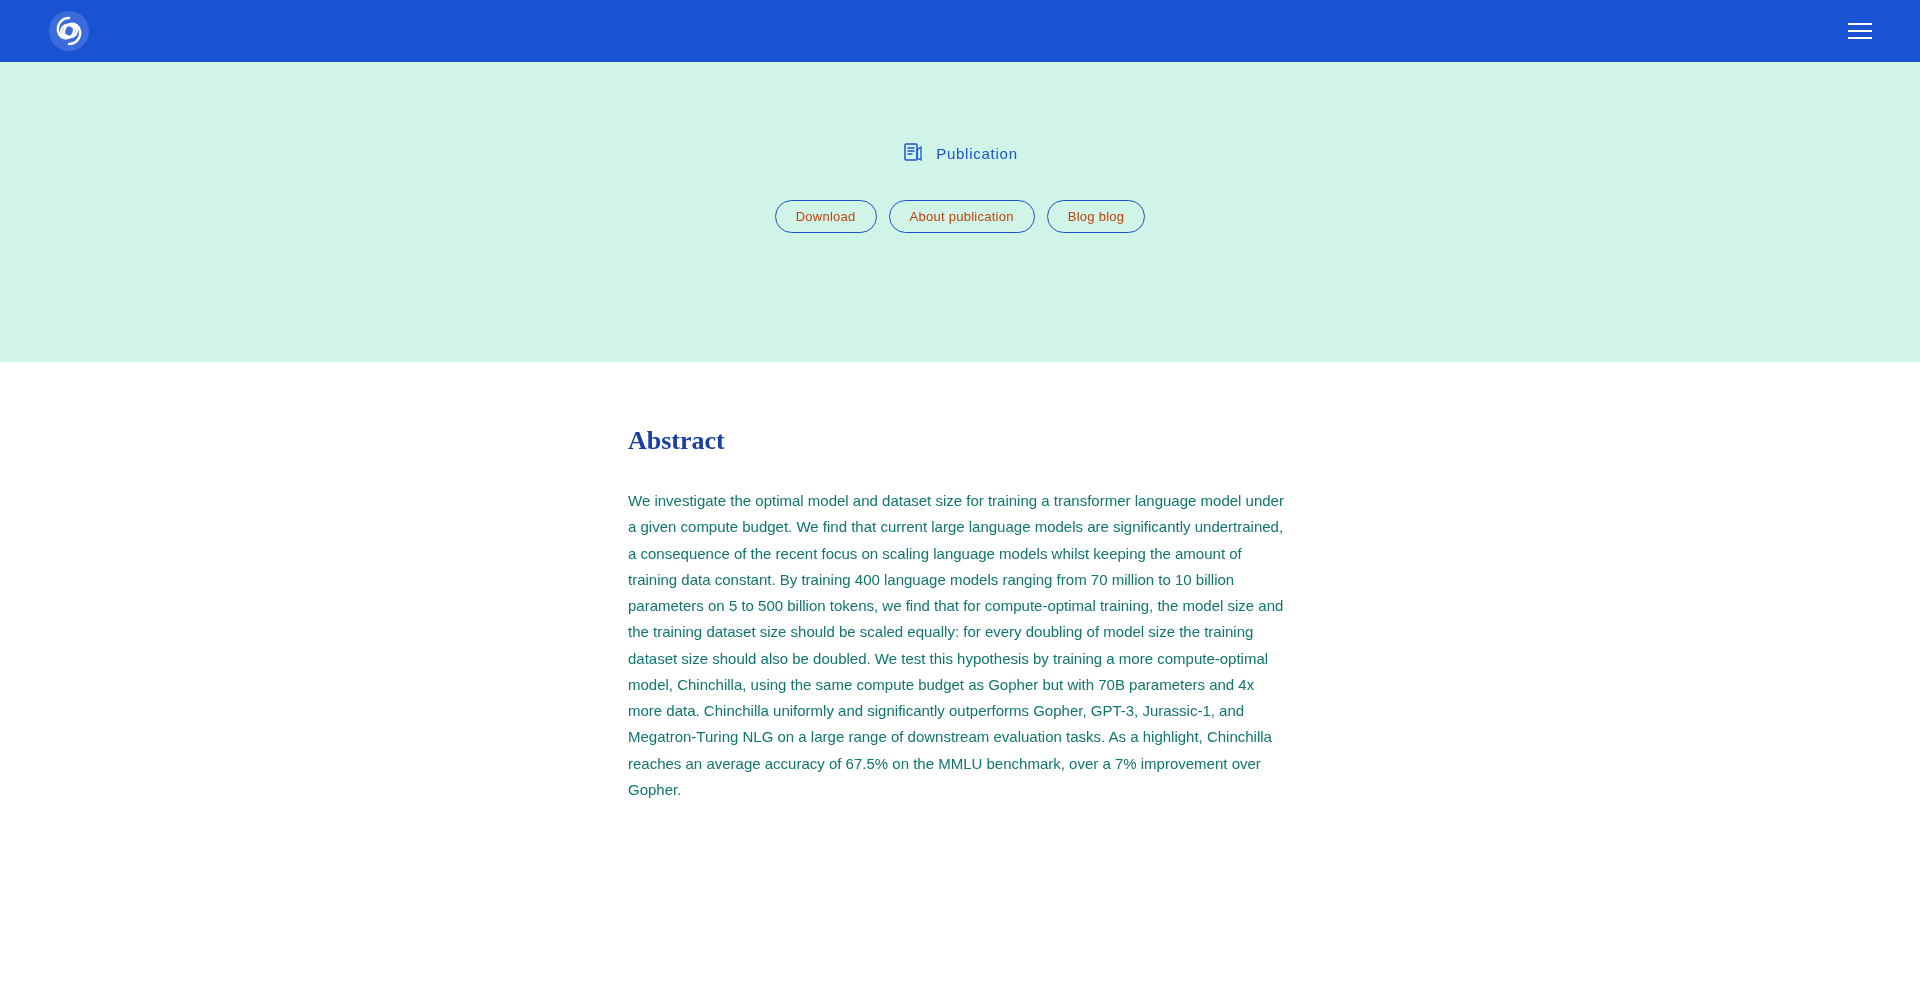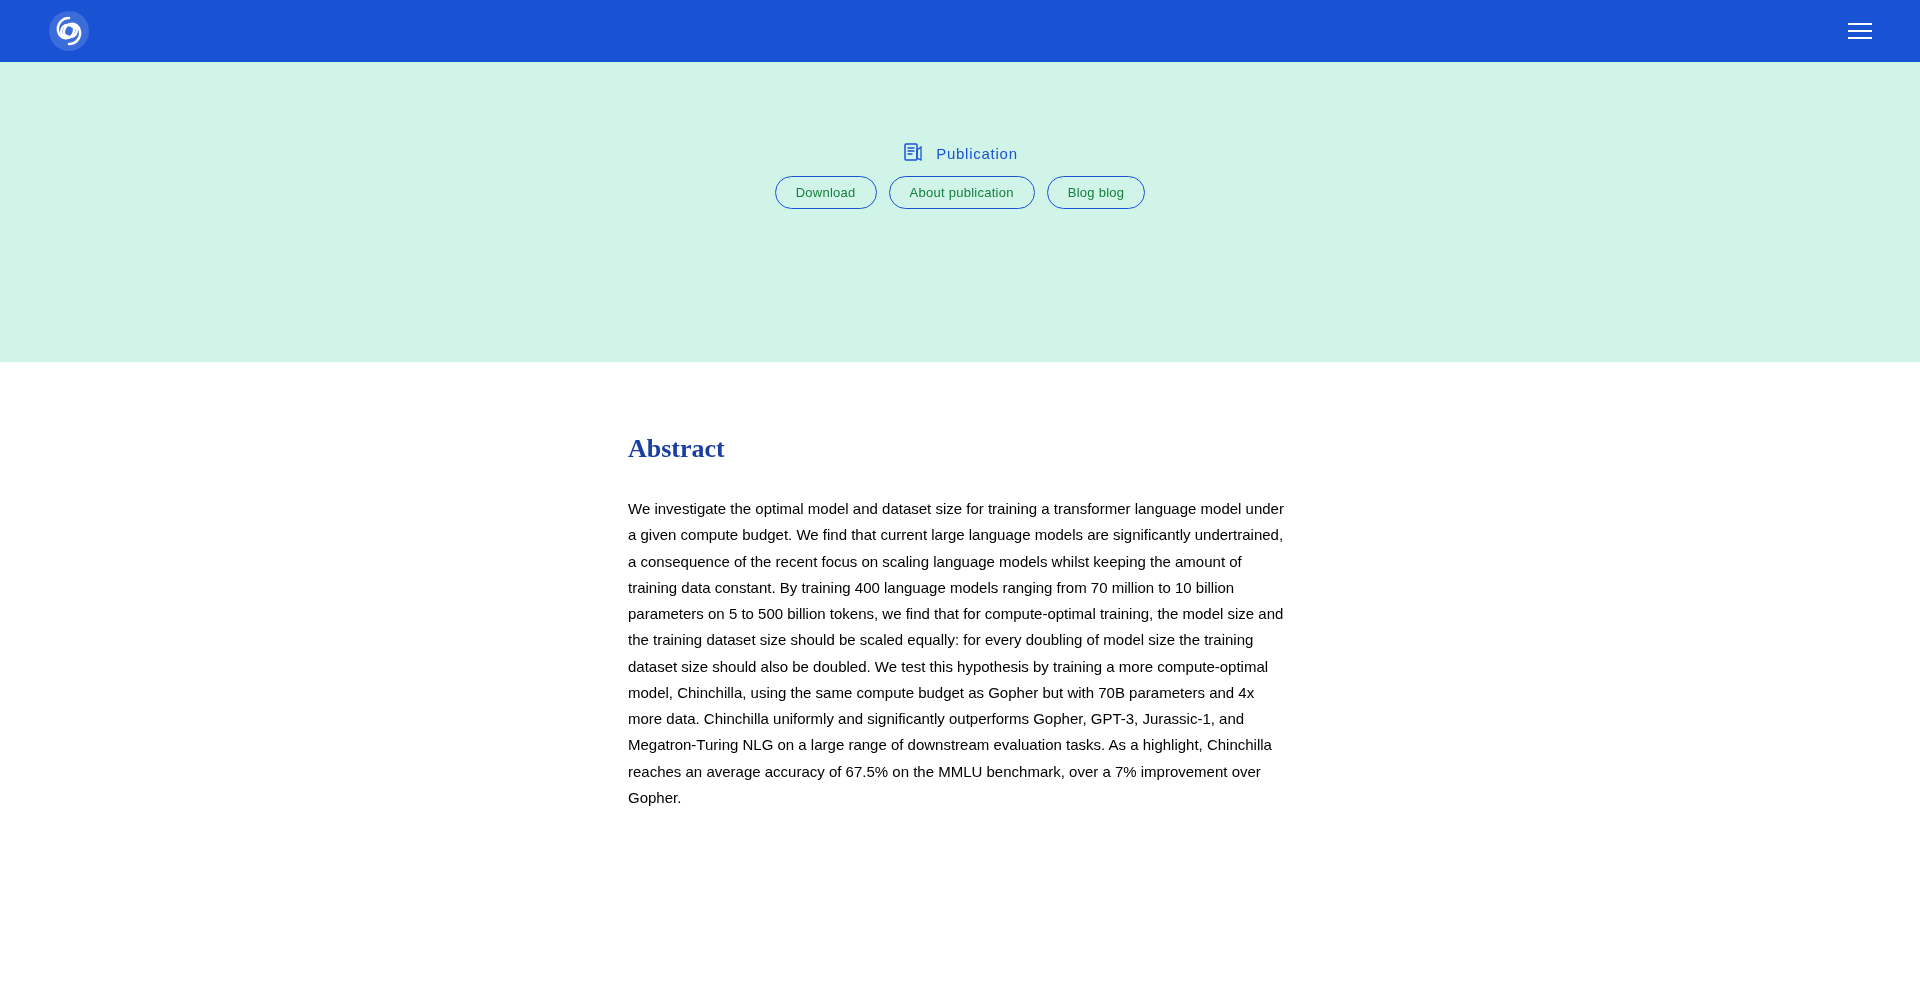--- a/index.html
+++ b/index.html
@@ -77,21 +77,21 @@
       display: flex;
       flex-direction: column;
       align-items: center;
       min-height: 300px;
     }
 
     .publication-badge {
       display: flex;
       align-items: center;
       gap: 12px;
-      margin-bottom: 12px;
+      margin-bottom: 36px;
     }
 
     .publication-badge-icon {
       width: 22px;
       height: 22px;
       color: #1a52d4;
     }
 
     .publication-badge-text {
       font-size: 15px;
@@ -113,49 +113,49 @@
 
     .hero-buttons {
       display: flex;
       gap: 12px;
       align-items: center;
     }
 
     .btn-outline {
       border: 1.5px solid #1a52d4;
       background: transparent;
-      color: #15803d;
+      color: #c2410c;
       padding: 8px 20px;
       border-radius: 24px;
       font-size: 13px;
       cursor: pointer;
       font-family: inherit;
       font-weight: 400;
       letter-spacing: 0.02em;
     }
 
     
     .abstract-section {
       padding: 60px 48px 80px;
       max-width: 760px;
-      margin: 12px auto;
+      margin: 4px auto;
     }
 
     .abstract-title {
       font-size: 26px;
       font-weight: 700;
       color: #1a3fa0;
       margin-bottom: 32px;
       font-family: 'Georgia', serif;
     }
 
     .abstract-text {
       font-size: 15px;
       line-height: 1.75;
-      color: #000000;
+      color: #0f766e;
       font-family: -apple-system, BlinkMacSystemFont, 'Segoe UI', sans-serif;
     }
   </style>
 </head>
 <body>
 
 <nav>
   <div class="nav-logo">
     <svg class="nav-logo-icon" viewBox="0 0 42 42" fill="none" xmlns="http://www.w3.org/2000/svg">
       <circle cx="21" cy="21" r="20" fill="white" opacity="0.15"></circle>

